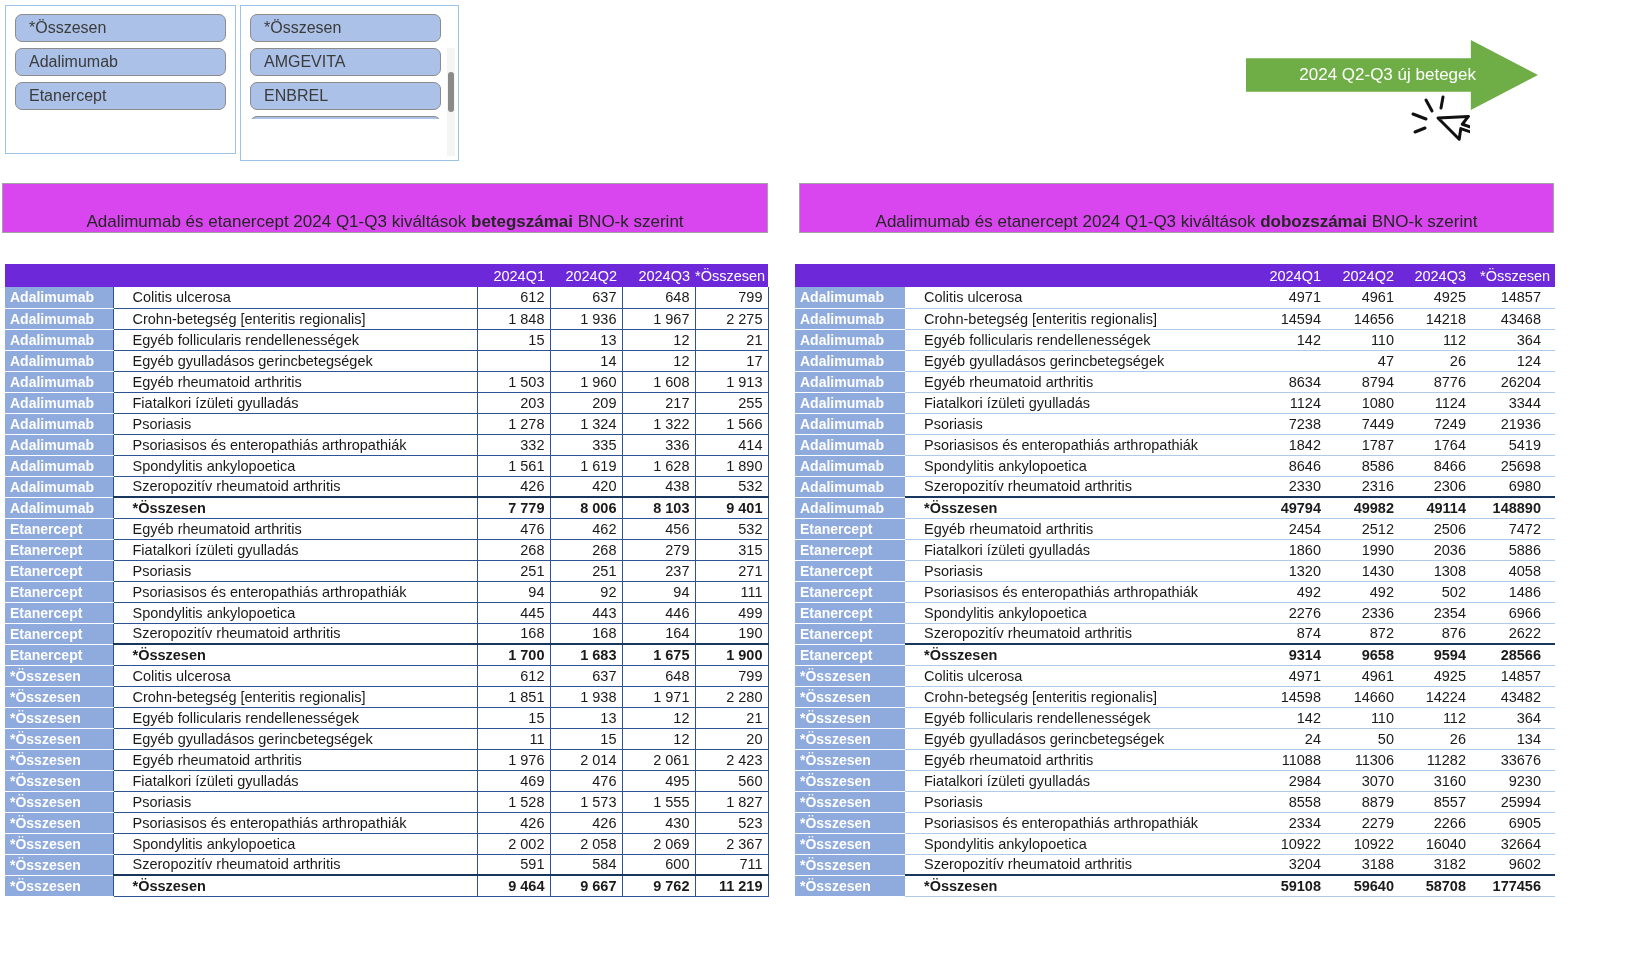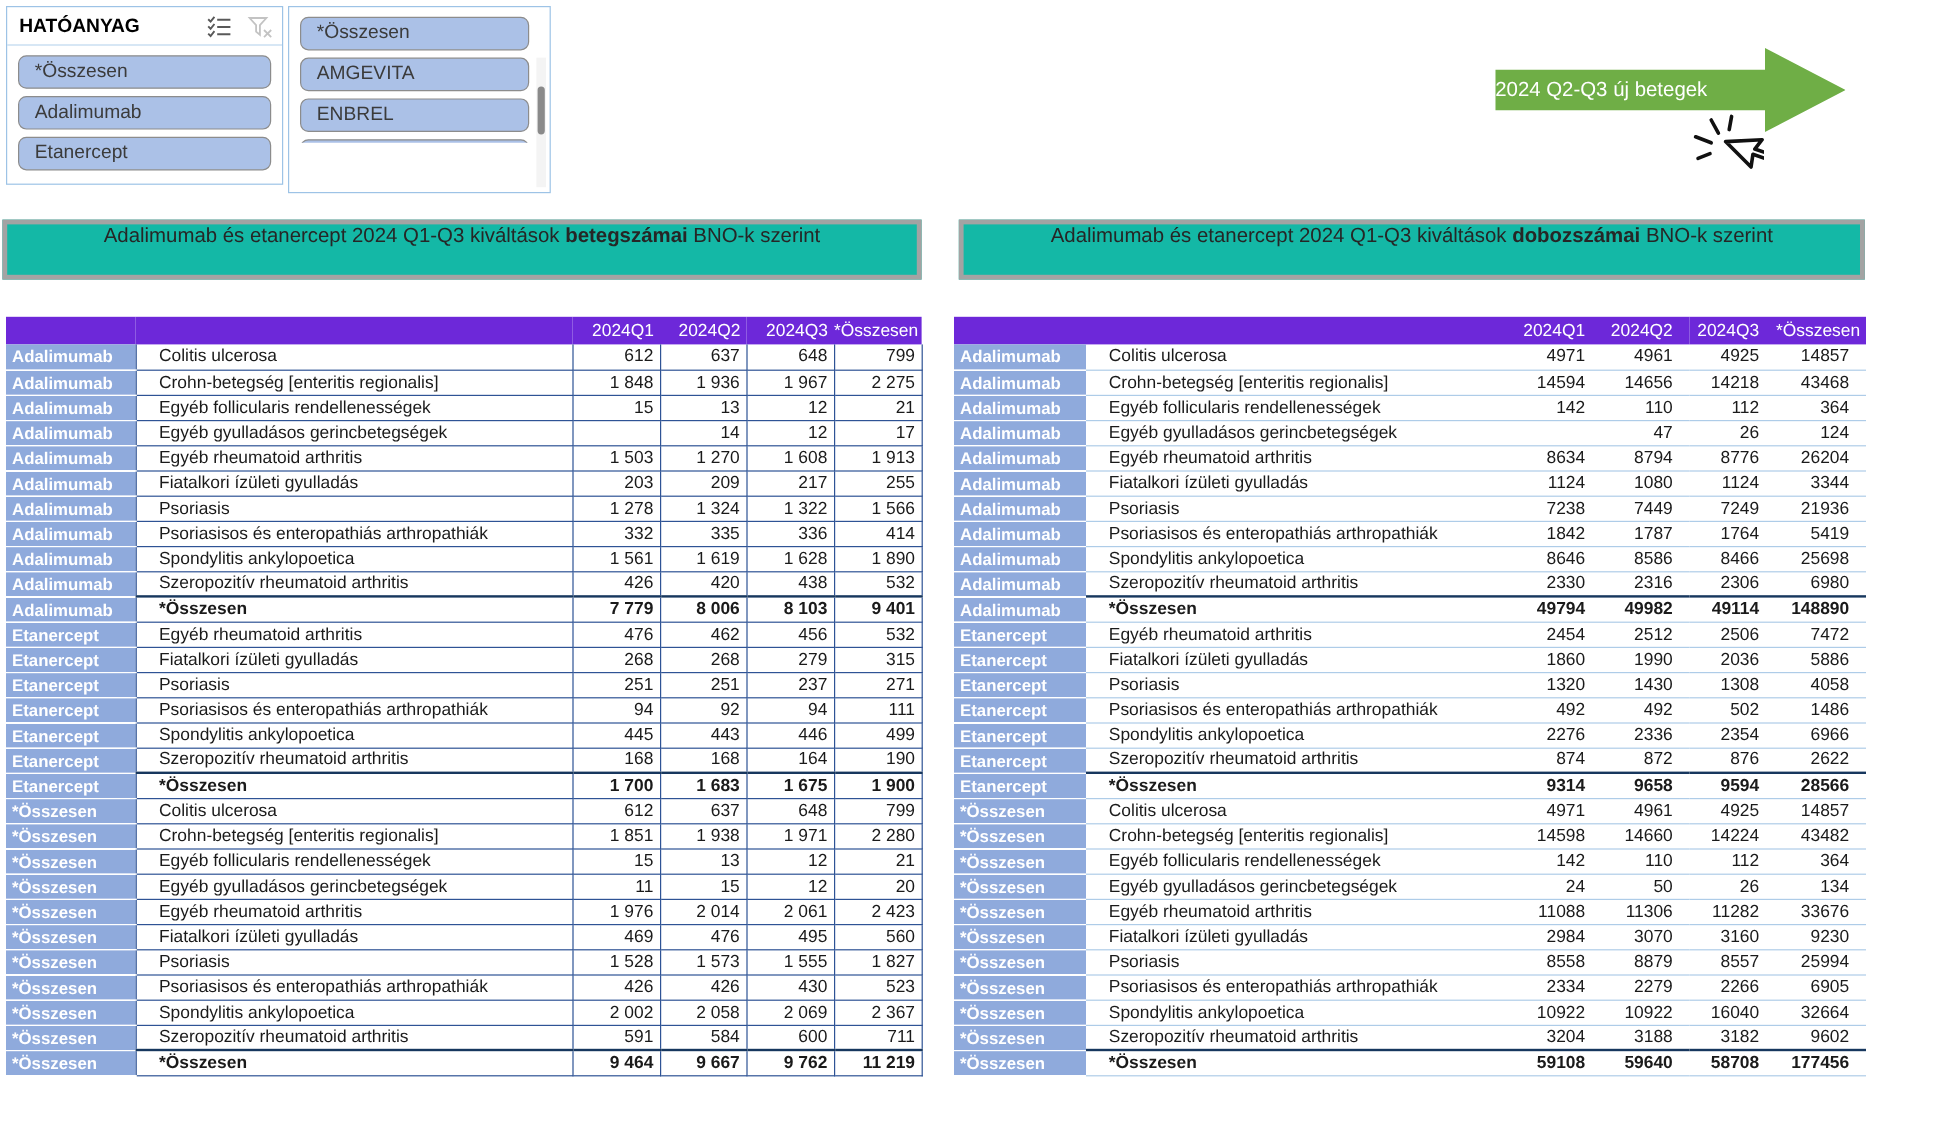--- a/index.html
+++ b/index.html
@@ -29,29 +29,29 @@
   }
   .scrollbar-thumb {
     position:absolute; top:24px; left:1px; width:6px; height:40px; background:#8a8a8a; border-radius:3px;
   }
 
   
   .nav-arrow {
     position:absolute; left:1246px; top:40px; width:292px; height:70px;
     background:#6FAE46; color:#fff; cursor:pointer;
     clip-path:polygon(0 26%, 77% 26%, 77% 0, 100% 50%, 77% 100%, 77% 74%, 0 74%);
-    display:flex; align-items:center; justify-content:flex-start;
+    display:flex; align-items:center; justify-content:flex-end;
     font-size:17px; padding-right:62px;
   }
   .click-cursor { position:absolute; left:1408px; top:94px; }
 
   
   .banner {
-    position:absolute; top:183px; height:50px; background:#14b8a6; border:4px solid #a3a3a3;
-    display:flex; align-items:flex-start; justify-content:center; font-size:17px; color:#262626;
+    position:absolute; top:183px; height:50px; background:#d946ef; border:1px solid #a3a3a3;
+    display:flex; align-items:flex-end; justify-content:center; font-size:17px; color:#262626;
   }
   #banner-left  { left:2px;   width:766px; }
   #banner-right { left:799px; width:755px; }
   .banner b { font-weight:bold; }
 
   
   .pbi-table {
     position:absolute; top:264px; border-collapse:collapse; table-layout:fixed;
     font-size:14.5px; color:#1a1a1a;
   }
@@ -78,42 +78,20 @@
   #table-right td.label, #table-right td.num { border-bottom:1px solid #AECCE8; }
   #table-right td.num { padding-right:14px; }
   .bold-row td { font-weight:bold; }
   .bold-row td.label, .bold-row td.num { border-top:2px solid #17375E; }
   .pbi-table tr:last-child td.label, .pbi-table tr:last-child td.num { border-bottom:1.5px solid #17375E; }
 </style>
 </head>
 <body>
 
 <div class="slicer" id="slicer-hatoanyag" style="left:5px; top:5px; width:231px; height:149px;">
-  <div class="slicer-header">
-    <span class="slicer-title">HATÓANYAG</span>
-    <span class="slicer-icons">
-      <svg width="22" height="19" viewBox="0 0 22 19">
-        <g stroke="#595959" stroke-width="1.6" fill="none">
-          <path d="M1.5 3 l2 2 l3.2 -4"></path>
-            <line x1="9" y1="3.5" x2="20" y2="3.5"></line>
-          <path d="M1.5 9 l2 2 l3.2 -4"></path>
-            <line x1="9" y1="9.5" x2="20" y2="9.5"></line>
-          <path d="M1.5 15 l2 2 l3.2 -4"></path>
-            <line x1="9" y1="15.5" x2="20" y2="15.5"></line>
-        </g>
-      </svg>
-      <svg width="21" height="19" viewBox="0 0 21 19">
-        <g stroke="#c3c3c3" stroke-width="1.5" fill="none">
-          <path d="M2 2 h14 l-5.4 6 v8 l-3.2 -2.6 v-5.4 z"></path>
-          <line x1="14" y1="12" x2="20" y2="18"></line>
-            <line x1="20" y1="12" x2="14" y2="18"></line>
-        </g>
-      </svg>
-    </span>
-  </div>
   <div class="slicer-items">
       <div class="slicer-item">*Összesen</div>
       <div class="slicer-item">Adalimumab</div>
       <div class="slicer-item">Etanercept</div>
     </div>
 </div>
 
 <div class="slicer" id="slicer-brand" style="left:240px; top:5px; width:219px; height:156px;">
   <div class="slicer-items" style="height:113px;">
       <div class="slicer-item">*Összesen</div>
@@ -199,21 +177,21 @@
         <td class="label">Egyéb gyulladásos gerincbetegségek</td>
         <td class="num"></td>
         <td class="num">14</td>
         <td class="num">12</td>
         <td class="num">17</td>
       </tr>
       <tr>
         <td class="group">Adalimumab</td>
         <td class="label">Egyéb rheumatoid arthritis</td>
         <td class="num">1 503</td>
-        <td class="num">1 270</td>
+        <td class="num">1 960</td>
         <td class="num">1 608</td>
         <td class="num">1 913</td>
       </tr>
       <tr>
         <td class="group">Adalimumab</td>
         <td class="label">Fiatalkori ízületi gyulladás</td>
         <td class="num">203</td>
         <td class="num">209</td>
         <td class="num">217</td>
         <td class="num">255</td>

